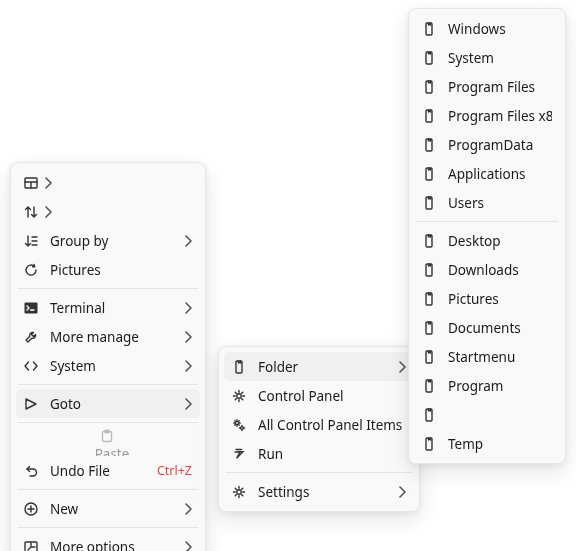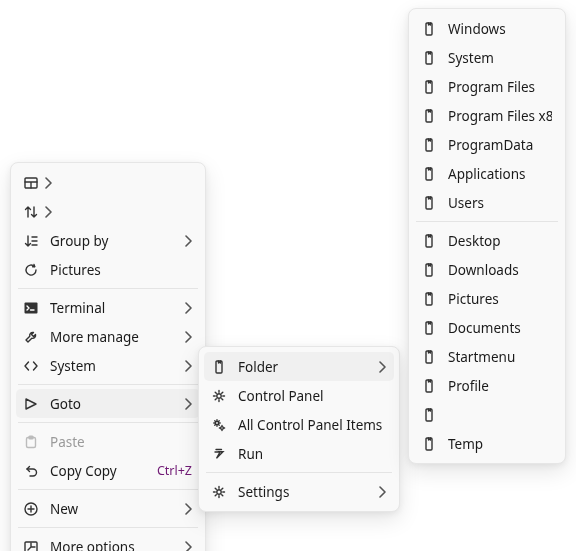--- a/index.html
+++ b/index.html
@@ -30,20 +30,21 @@
     border-radius: 5px;
     padding: 0 8px 0 6px;
     box-sizing: border-box;
     cursor: default;
   }
   .item.hover {
     background: #f0f0f0;
   }
   .item.disabled {
     color: #9a9a9a;
+    flex-direction: column;
   }
   .item .icon {
     width: 18px;
     height: 18px;
     flex: 0 0 18px;
     display: flex;
     align-items: center;
     justify-content: center;
   }
   .item .icon svg {
@@ -57,21 +58,21 @@
   .item.disabled .icon svg {
     stroke: #bcbcbc;
   }
   .item .label {
     flex: 1 1 auto;
     margin-left: 10px;
     white-space: nowrap;
     overflow: hidden;
   }
   .item .shortcut {
-    color: #701a75;
+    color: #ef4444;
     font-size: 12.5px;
     margin-left: 10px;
   }
   .item .arrow {
     width: 12px;
     flex: 0 0 12px;
     display: flex;
     align-items: center;
     justify-content: flex-end;
     color: #555;
@@ -84,21 +85,21 @@
     stroke-linejoin: round;
   }
   .sep {
     height: 1px;
     background: #e4e4e4;
     margin: 4px 2px;
   }
 
   
   #menu-main   { left: 10px;  top: 162px; width: 196px; }
-  #menu-goto   { left: 198px; top: 346px; width: 202px; }
+  #menu-goto   { left: 218px; top: 346px; width: 202px; }
   #menu-folder { left: 408px; top: 8px;   width: 158px; }
 </style>
 </head>
 <body>
 
 <svg width="0" height="0" style="position:absolute">
   <defs>
     <g id="i-chevron">
         <path d="M4 3 L9 8 L4 13"></path>
       </g>
@@ -295,21 +296,21 @@
       </span>
     <span class="label">Paste</span>
   </div>
 
   <div class="item">
     <span class="icon">
         <svg width="16" height="16">
           <use href="#i-undo"></use>
         </svg>
       </span>
-    <span class="label">Copy Copy</span>
+    <span class="label">Undo File</span>
     <span class="shortcut">Ctrl+Z</span>
   </div>
 
   <div class="sep"></div>
 
   <div class="item">
     <span class="icon">
         <svg width="16" height="16">
           <use href="#i-new"></use>
         </svg>
@@ -500,21 +501,21 @@
           </svg>
         </span>
         <span class="label">Startmenu</span>
       </div>
       <div class="item">
         <span class="icon">
           <svg width="16" height="16">
             <use href="#i-folder"></use>
           </svg>
         </span>
-        <span class="label">Profile</span>
+        <span class="label">Program</span>
       </div>
       <div class="item">
         <span class="icon">
           <svg width="16" height="16">
             <use href="#i-folder"></use>
           </svg>
         </span>
       </div>
       <div class="item">
         <span class="icon">

